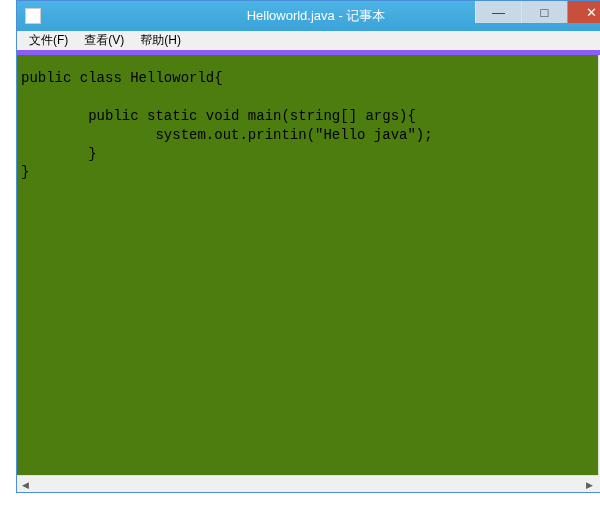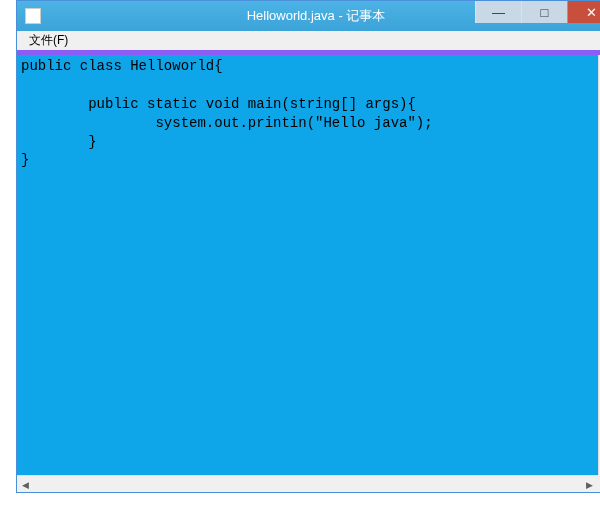--- a/index.html
+++ b/index.html
@@ -79,27 +79,27 @@
       cursor: default;
     }
     .content-wrap {
       flex: 1;
       display: flex;
       position: relative;
       overflow: hidden;
     }
     .editor {
       flex: 1;
-      padding: 2px 4px;
+      padding: 14px 4px;
       font-family: "SimSun", "Courier New", monospace;
       font-size: 14px;
       line-height: 1.35;
       white-space: pre;
       color: #000;
-      background: #0ea5e9;
+      background: #4d7c0f;
       overflow: hidden;
       position: relative;
     }
     .vscroll {
       width: 17px;
       background: #f0f0f0;
       border-left: 1px solid #e0e0e0;
       position: relative;
     }
     .vscroll-btn {
@@ -165,20 +165,22 @@
     <div class="titlebar-text">Helloworld.java - 记事本</div>
     <div class="window-controls">
       <div class="ctrl-btn ctrl-min">—</div>
       <div class="ctrl-btn ctrl-max">□</div>
       <div class="ctrl-btn ctrl-close">✕</div>
     </div>
   </div>
 
   <div class="menubar">
     <div class="menu-item">文件(F)</div>
+    <div class="menu-item">查看(V)</div>
+    <div class="menu-item">帮助(H)</div>
   </div>
 
   <div class="content-wrap">
     <div class="content-area">
       <div class="editor">public class Helloworld{
 
         public static void main(string[] args){
                 system.out.printin("Hello java");
         }
 }</div>

